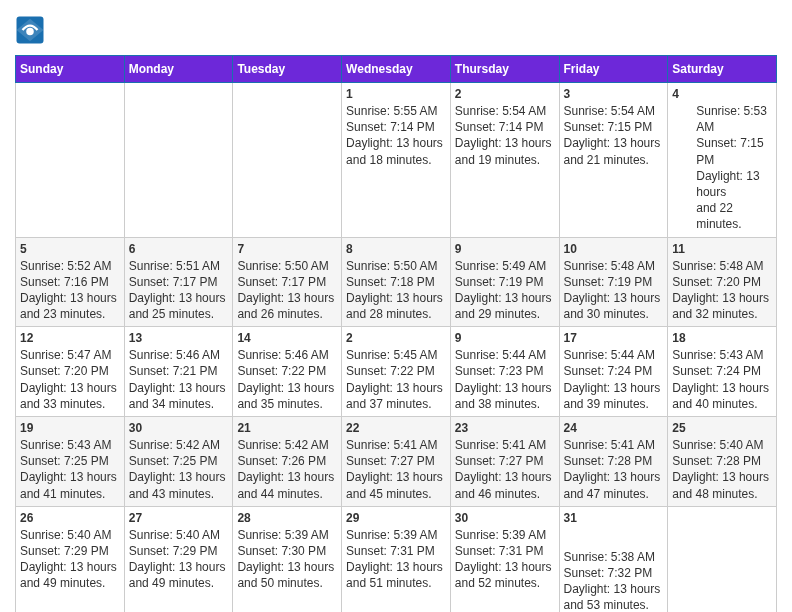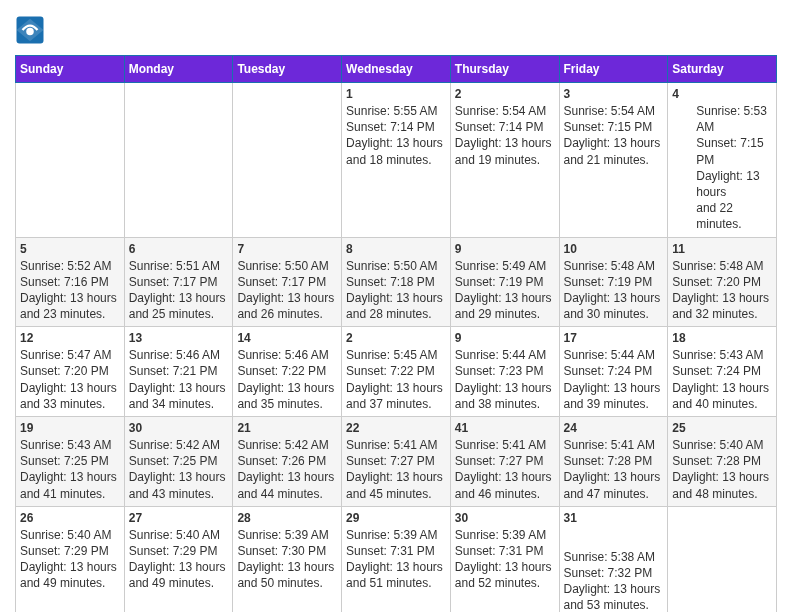--- a/index.html
+++ b/index.html
@@ -279,21 +279,21 @@
 and 44 minutes.</div>
         </td>
         <td>
           <div class="day-num">22</div>
           <div class="cell-info" style="white-space: pre-line;">Sunrise: 5:41 AM
 Sunset: 7:27 PM
 Daylight: 13 hours
 and 45 minutes.</div>
         </td>
         <td>
-          <div class="day-num">41</div>
+          <div class="day-num">23</div>
           <div class="cell-info" style="white-space: pre-line;">Sunrise: 5:41 AM
 Sunset: 7:27 PM
 Daylight: 13 hours
 and 46 minutes.</div>
         </td>
         <td>
           <div class="day-num">24</div>
           <div class="cell-info" style="white-space: pre-line;">Sunrise: 5:41 AM
 Sunset: 7:28 PM
 Daylight: 13 hours

